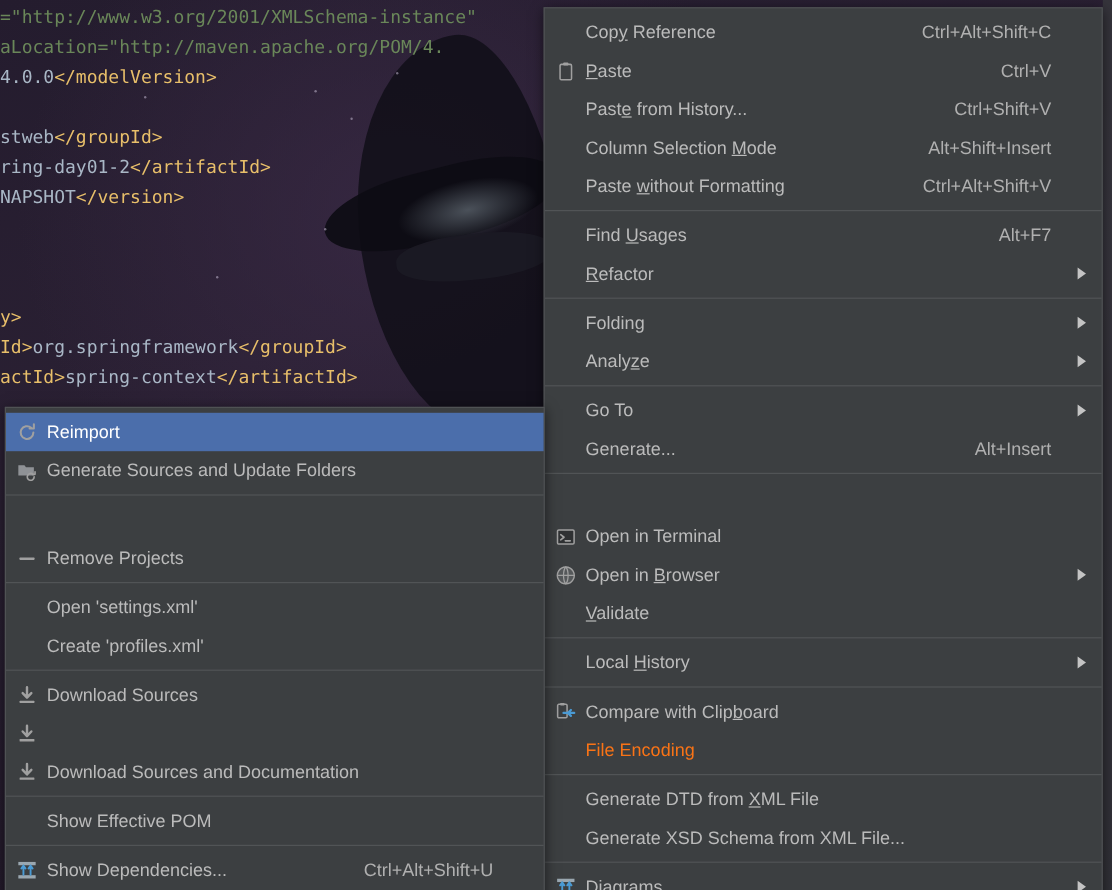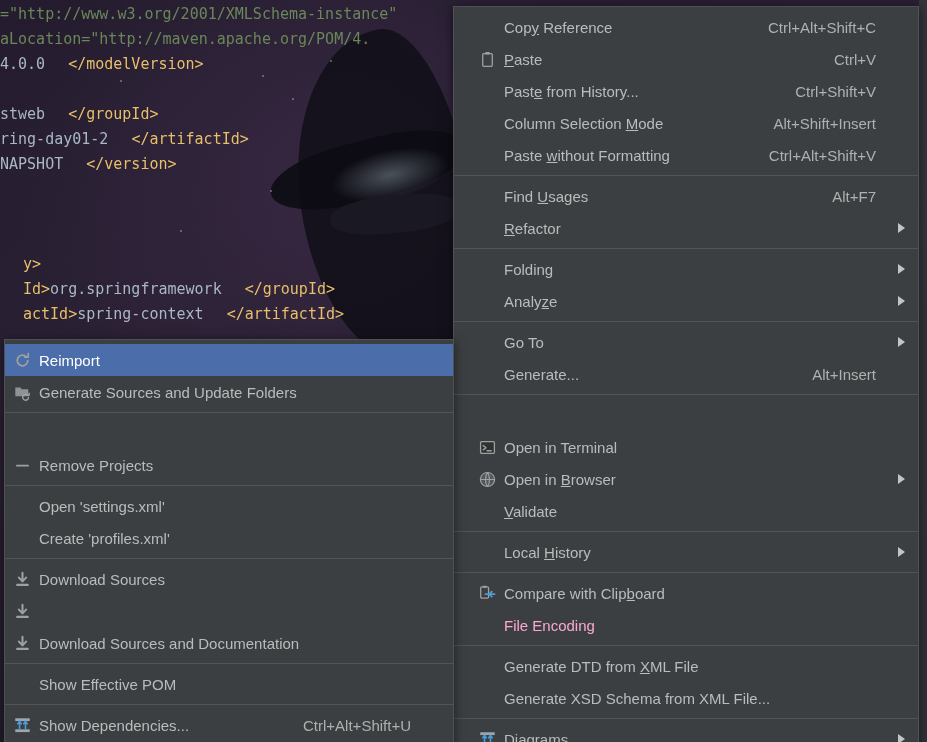--- a/index.html
+++ b/index.html
@@ -48,21 +48,21 @@
 
   
   #code{
     position:absolute;left:0;top:0;width:460px;height:350px;
     font-family:"DejaVu Sans Mono","Liberation Mono",monospace;
     font-size:15px;line-height:25px;
     white-space:pre;
     padding-top:2px;
   }
   #code .ln{height:25px;padding-left:0;}
-  .tag{color:#e8bf6a;padding-left:23px;}
+  .tag{color:#e8bf6a;}
   .str{color:#6a8759;}
   .txt{color:#a9b7c6;}
 
   
   #right-strip{
     position:absolute;right:0;top:0;width:8px;height:742px;
     background:rgba(60,63,65,.65);
   }
 
   
@@ -91,42 +91,42 @@
   .mi .lbl{flex:1;overflow:hidden;text-overflow:ellipsis;}
   .mi .acc{
     color:#b0b0b0;margin-left:22px;
     text-align:right;
   }
   .mi .arrow{
     width:14px;min-width:14px;margin-left:18px;
     display:flex;align-items:center;justify-content:center;
   }
   .mi.sel{background:#4b6eab;color:#ffffff;}
-  .mi.disabled{color:#f9a8d4;}
+  .mi.disabled{color:#f97316;}
   .sep{
     height:1px;background:#515456;margin:4px 0;
   }
   .mn{text-decoration:underline;}
 
   
   .tri{
     width:0;height:0;
     border-left:7px solid #c4c4c4;
     border-top:5px solid transparent;
     border-bottom:5px solid transparent;
   }
 
   
   .ic{display:block;}
 
   
   #ctx-main{
     left:453px;top:6px;width:466px;
   }
-  #ctx-main .mi{padding-left:16px;}
+  #ctx-main .mi{padding-left:0;}
   #ctx-main .lbl{padding-left:0;}
 
   
   #ctx-maven{
     left:4px;top:339px;width:450px;
   }
 </style>
 </head>
 <body>
 

